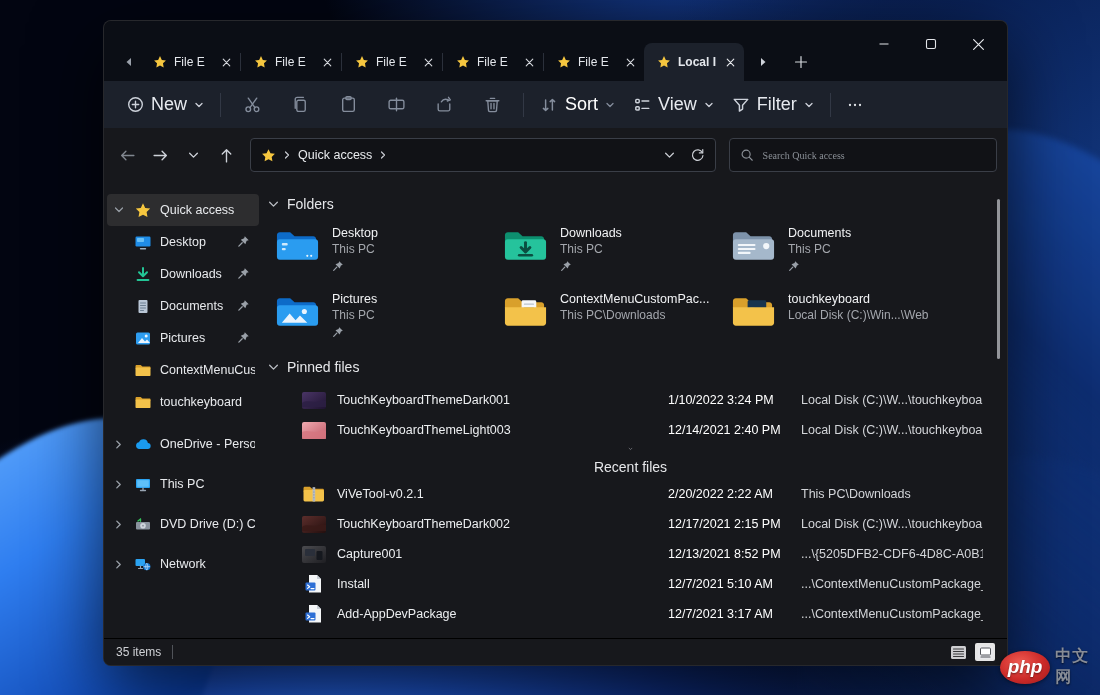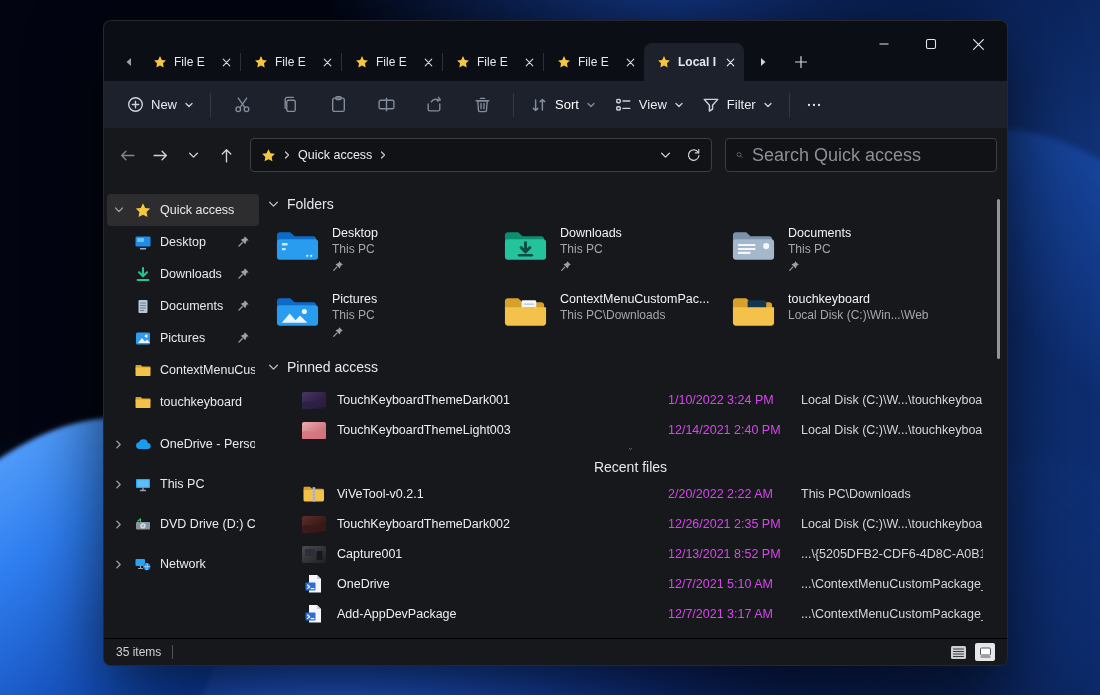--- a/index.html
+++ b/index.html
@@ -51,38 +51,38 @@
   .tab-close { width:15px; height:15px; flex:none; }
   .tab-sep { width:1px; height:18px; background:#2b303b; margin-bottom:10px; flex:none; }
   .newtab-btn { width:30px; height:38px; display:flex; align-items:center; justify-content:center; }
   .win-controls { position:absolute; top:9px; right:14px; display:flex; gap:17px; }
   .win-btn { width:30px; height:28px; display:flex; align-items:center; justify-content:center; }
 
   
   .toolbar { height:47px; flex:none; background:#1c212b; display:flex; align-items:center;
     padding:0 14px; }
   .tb-btn { display:flex; align-items:center; gap:7px; padding:6px 9px; border-radius:4px;
-    color:#e7eaef; font-size:13px; flex:none; }
+    color:#e7eaef; font-size:18px; flex:none; }
   .tb-icon-btn { width:48px; height:34px; display:flex; align-items:center; justify-content:center; flex:none; }
   .tb-divider { width:1px; height:24px; background:#323845; margin:0 7px; flex:none; }
   .tb-label-muted { color:#ffffff; }
   .ic { stroke:#848d9c; fill:none; stroke-width:1.3; stroke-linecap:round; stroke-linejoin:round; }
   .ic-bright { stroke:#cdd2da; }
 
   
   .addressrow { height:54px; flex:none; display:flex; align-items:center; padding:0 10px; background:#17181c; }
   .nav-btn { width:26px; height:28px; margin-right:7px; display:flex; align-items:center; justify-content:center; flex:none; }
   .field { height:34px; border:1px solid #3a3e47; background:#111216; border-radius:4px;
     display:flex; align-items:center; padding:0 10px; gap:7px; }
   .address-field { width:472px; margin-left:4px; }
   .crumb { color:#e9ebee; font-size:12.5px; white-space:nowrap; }
   .field-spacer { flex:1; }
   .search-field { width:272px; margin-left:13px; }
   .search-input { flex:1; background:transparent; border:none; outline:none;
-    color:#c8ccd2; font-size:18px; font-family:Liberation Sans, sans-serif; }
+    color:#c8ccd2; font-size:10px; font-family:Liberation Serif, serif; }
   .search-input::placeholder { color:#8b9097; opacity:1; }
 
   
   .main { flex:1; min-height:0; display:flex; position:relative; }
 
   
   .sidebar { width:158px; flex:none; padding-top:12px; overflow:hidden; }
   .side-item { height:32px; display:flex; align-items:center; margin:0 3px; padding:0 4px 0 7px;
     border-radius:4px; color:#e8eaed; font-size:12.5px; white-space:nowrap; position:relative; }
   .side-item.selected { background:#2d2d2f; }
@@ -105,21 +105,21 @@
   .tile-text { display:flex; flex-direction:column; line-height:16px; min-width:0; }
   .tile-name { color:#f1f2f4; font-size:12.5px; white-space:nowrap; overflow:hidden; }
   .tile-loc { color:#a4a7ad; font-size:12px; white-space:nowrap; overflow:hidden; }
   .tile-pin { width:12px; height:12px; margin-top:3px; }
   .sec-pinned { margin-top:10px; }
   .rows { margin-top:4px; }
   .file-row { height:30px; display:flex; align-items:center; position:relative; padding-left:34px;
     font-size:12.5px; color:#eceef0; }
   .row-icon { width:25px; height:20px; margin-right:10px; flex:none; display:flex; align-items:center; }
   .row-name { width:255px; white-space:nowrap; overflow:hidden; flex:none; }
-  .row-date { position:absolute; left:400px; color:#d946ef; white-space:nowrap; }
+  .row-date { position:absolute; left:400px; color:#ffffff; white-space:nowrap; }
   .row-loc { position:absolute; left:533px; right:10px; color:#d3d5d9; white-space:nowrap; overflow:hidden; }
   .v-scrollbar { position:absolute; right:7px; top:17px; width:3px; height:160px;
     background:#93959a; border-radius:2px; }
 
   
   .statusbar { height:27px; flex:none; border-top:1px solid #000; background:#17181c;
     display:flex; align-items:center; padding:0 12px; font-size:12px; color:#cfd1d5; }
   .status-divider { width:1px; height:14px; background:#505359; margin-left:11px; }
   .view-toggles { margin-left:auto; display:flex; gap:7px; align-items:center; }
   .vt-btn { width:20px; height:18px; display:flex; align-items:center; justify-content:center; border-radius:2px; }
@@ -643,21 +643,21 @@
               <span class="tile-name">touchkeyboard</span>
               <span class="tile-loc">Local Disk (C:)\Win...\Web</span>
             </div>
           </div>
         </div>
 
         <div class="section-header sec-pinned">
           <svg width="11" height="11" viewBox="0 0 10 10">
               <path d="M1.5 3l3.5 3.5L8.5 3" stroke="#b9bcc2" stroke-width="1.2" fill="none" stroke-linecap="round" stroke-linejoin="round"></path>
             </svg>
-          <span>Pinned access</span>
+          <span>Pinned files</span>
         </div>
 
         <div class="rows">
           <div class="file-row">
             <span class="row-icon">
               <svg width="24" height="17" viewBox="0 0 24 17">
                   <defs>
                     <linearGradient id="g-dark1" x1="0" y1="0" x2="1" y2="1">
                       <stop offset="0" stop-color="#4a3566"></stop>
                       <stop offset="1" stop-color="#1e1330"></stop>
@@ -718,21 +718,21 @@
                     <linearGradient id="g-dark2" x1="0" y1="0" x2="1" y2="1">
                       <stop offset="0" stop-color="#5c2e2c"></stop>
                       <stop offset="1" stop-color="#240f0e"></stop>
                     </linearGradient>
                   </defs>
                   <rect x="0" y="0" width="24" height="17" rx="2" fill="url(#g-dark2)"></rect>
                   <path d="M0 11c6-4 12 1 18-2 2-1 4-1 6 0v6H0z" fill="#3a1a18" opacity=".85"></path>
                 </svg>
             </span>
             <span class="row-name">TouchKeyboardThemeDark002</span>
-            <span class="row-date">12/26/2021 2:35 PM</span>
+            <span class="row-date">12/17/2021 2:15 PM</span>
             <span class="row-loc">Local Disk (C:)\W...\touchkeyboard</span>
           </div>
           <div class="file-row">
             <span class="row-icon">
               <svg width="24" height="17" viewBox="0 0 24 17">
                   <defs>
                     <linearGradient id="g-cap" x1="0" y1="0" x2="1" y2="1">
                       <stop offset="0" stop-color="#4c4c50"></stop>
                       <stop offset="1" stop-color="#1e1e22"></stop>
                     </linearGradient>
@@ -749,21 +749,21 @@
           <div class="file-row">
             <span class="row-icon">
               <svg width="24" height="20" viewBox="0 0 24 20">
                   <path d="M7 1h8l4 4v13.5H7z" fill="#f4f6f8"></path>
                   <path d="M15 1l4 4h-4z" fill="#c9d1d9"></path>
                   <rect x="3.5" y="8.5" width="10" height="8" rx="1" fill="#2d6fd6"></rect>
                   <path d="M5.5 11l2.2 1.7-2.2 1.7" stroke="#fff" stroke-width="1.1" fill="none" stroke-linecap="round" stroke-linejoin="round"></path>
                   <path d="M9 14.6h3" stroke="#fff" stroke-width="1.1" stroke-linecap="round"></path>
                 </svg>
             </span>
-            <span class="row-name">OneDrive</span>
+            <span class="row-name">Install</span>
             <span class="row-date">12/7/2021 5:10 AM</span>
             <span class="row-loc">...\ContextMenuCustomPackage_...</span>
           </div>
           <div class="file-row">
             <span class="row-icon">
               <svg width="24" height="20" viewBox="0 0 24 20">
                   <path d="M7 1h8l4 4v13.5H7z" fill="#f4f6f8"></path>
                   <path d="M15 1l4 4h-4z" fill="#c9d1d9"></path>
                   <rect x="3.5" y="8.5" width="10" height="8" rx="1" fill="#2d6fd6"></rect>
                   <path d="M5.5 11l2.2 1.7-2.2 1.7" stroke="#fff" stroke-width="1.1" fill="none" stroke-linecap="round" stroke-linejoin="round"></path>
@@ -794,14 +794,18 @@
           <svg width="15" height="13" viewBox="0 0 15 13">
               <rect x="0" y="0" width="15" height="13" rx="1.5" fill="#e9e9ec"></rect>
               <rect x="2.5" y="2" width="10" height="7" rx="1" fill="#ffffff" stroke="#55575c" stroke-width="1"></rect>
               <path d="M3 11h9" stroke="#55575c" stroke-width="1.2" stroke-linecap="round"></path>
             </svg>
         </div>
       </div>
     </div>
   </div>
 
+  <div class="watermark">
+    <div class="wm-logo">php</div>
+    <div class="wm-text">中文网</div>
+  </div>
 
 </div>
 
 </body></html>

